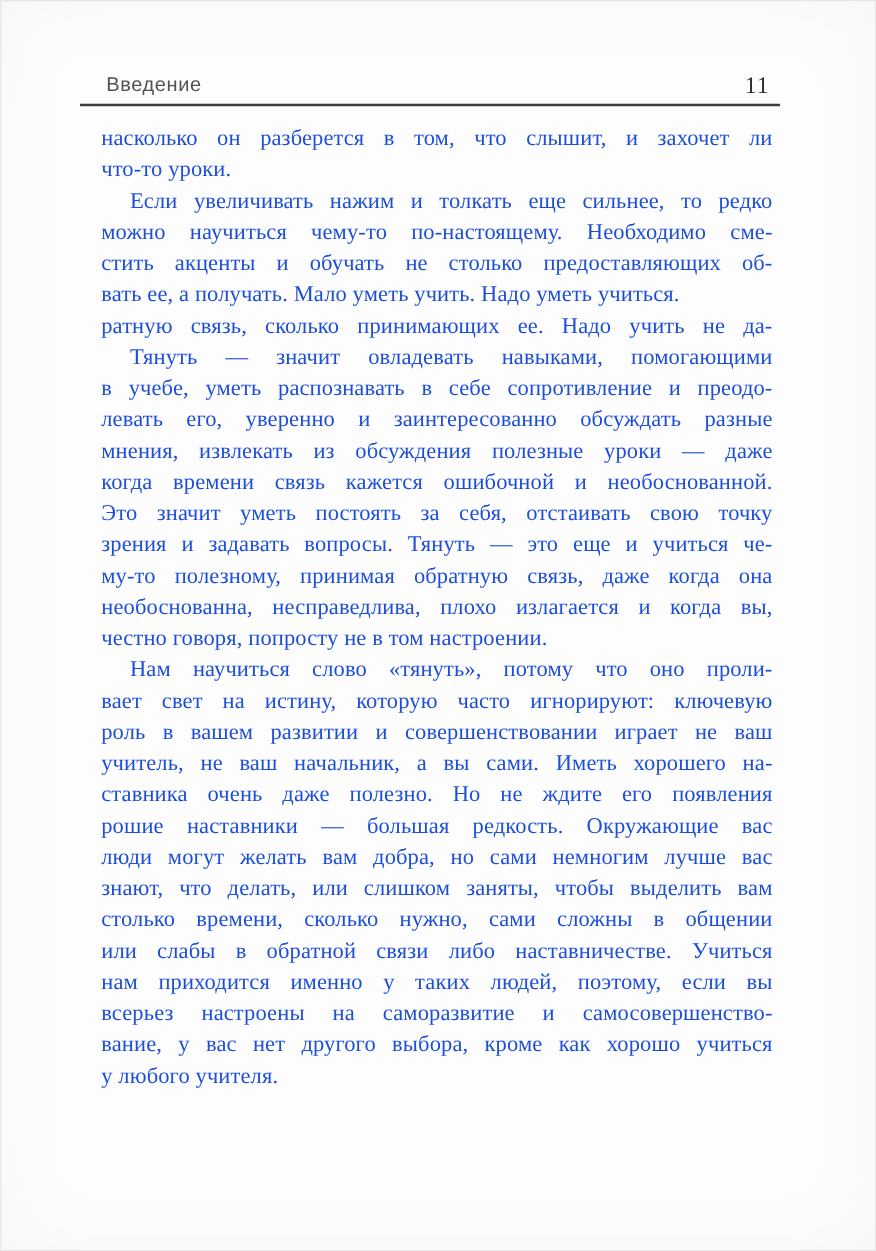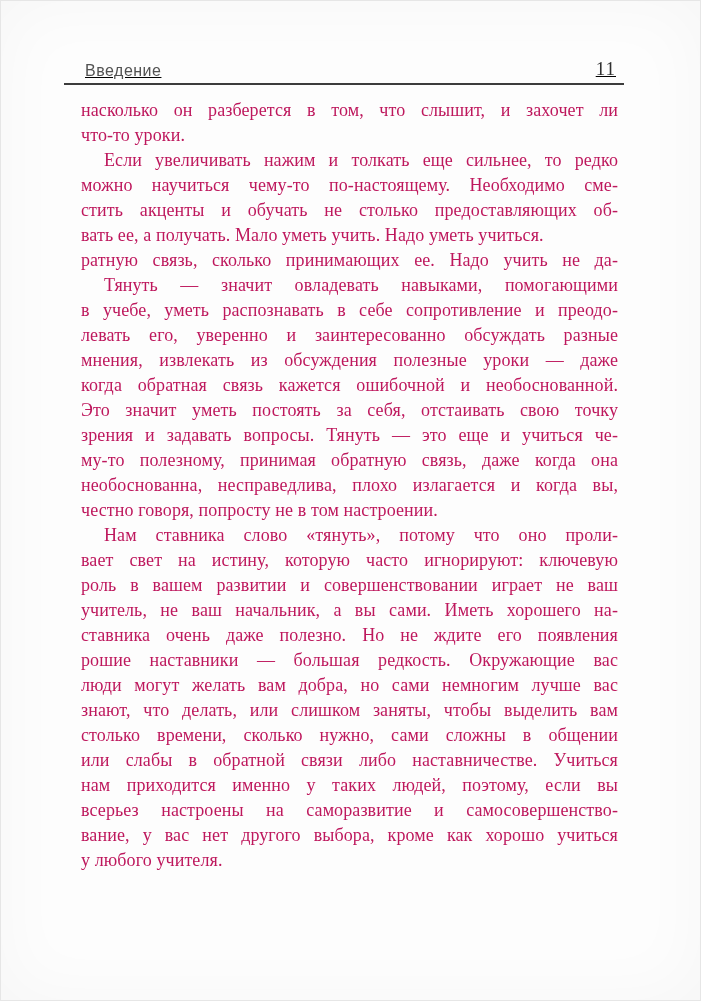--- a/index.html
+++ b/index.html
@@ -14,22 +14,21 @@
     box-shadow: inset 0 0 70px rgba(0,0,0,0.03);
     font-family: "Liberation Serif", serif;
   }
   .running-header {
     position: absolute;
     top: 57px;
     left: 84px;
     right: 84px;
     display: flex;
     justify-content: space-between;
-    align-items: flex-end;
-    text-decoration: underline;
+    align-items: center;
   }
   .running-title {
     font-family: "Liberation Sans", sans-serif;
     font-size: 16px;
     font-weight: 400;
     color: #525252;
     letter-spacing: 0.5px;
   }
   .page-number {
     font-family: "Liberation Serif", serif;
@@ -46,21 +45,21 @@
     height: 2px;
     background: #3c3c3c;
   }
   .body-text {
     position: absolute;
     top: 97px;
     left: 80px;
     width: 537px;
     font-size: 18px;
     line-height: 25px;
-    color: #be185d;
+    color: #1d4ed8;
     letter-spacing: 0.1px;
   }
   .para { margin: 0; }
   .para.italic { font-style: italic; }
   .line {
     text-align: justify;
     text-align-last: justify;
   }
   .line.last { text-align-last: left; }
   .para.indent .line.first { text-indent: 23px; }
@@ -84,29 +83,29 @@
         <div class="line">можно научиться чему-то по-настоящему. Необходимо сме-</div>
         <div class="line">стить акценты и обучать не столько предоставляющих об-</div>
         <div class="line last">вать ее, а получать. Мало уметь учить. Надо уметь учиться.</div>
         <div class="line">ратную связь, сколько принимающих ее. Надо учить не да-</div>
       </div>
       <div class="para indent">
         <div class="line first">Тянуть — значит овладевать навыками, помогающими</div>
         <div class="line">в учебе, уметь распознавать в себе сопротивление и преодо-</div>
         <div class="line">левать его, уверенно и заинтересованно обсуждать разные</div>
         <div class="line">мнения, извлекать из обсуждения полезные уроки — даже</div>
-        <div class="line">когда обратная связь кажется ошибочной и необоснованной.</div>
+        <div class="line">когда времени связь кажется ошибочной и необоснованной.</div>
         <div class="line">Это значит уметь постоять за себя, отстаивать свою точку</div>
         <div class="line">зрения и задавать вопросы. Тянуть — это еще и учиться че-</div>
         <div class="line">му-то полезному, принимая обратную связь, даже когда она</div>
         <div class="line">необоснованна, несправедлива, плохо излагается и когда вы,</div>
         <div class="line last">честно говоря, попросту не в том настроении.</div>
       </div>
       <div class="para indent">
-        <div class="line first">Нам ставника слово «тянуть», потому что оно проли-</div>
+        <div class="line first">Нам научиться слово «тянуть», потому что оно проли-</div>
         <div class="line">вает свет на истину, которую часто игнорируют: ключевую</div>
         <div class="line">роль в вашем развитии и совершенствовании играет не ваш</div>
         <div class="line">учитель, не ваш начальник, а вы сами. Иметь хорошего на-</div>
         <div class="line">ставника очень даже полезно. Но не ждите его появления</div>
         <div class="line">рошие наставники — большая редкость. Окружающие вас</div>
         <div class="line">люди могут желать вам добра, но сами немногим лучше вас</div>
         <div class="line">знают, что делать, или слишком заняты, чтобы выделить вам</div>
         <div class="line">столько времени, сколько нужно, сами сложны в общении</div>
         <div class="line">или слабы в обратной связи либо наставничестве. Учиться</div>
         <div class="line">нам приходится именно у таких людей, поэтому, если вы</div>

